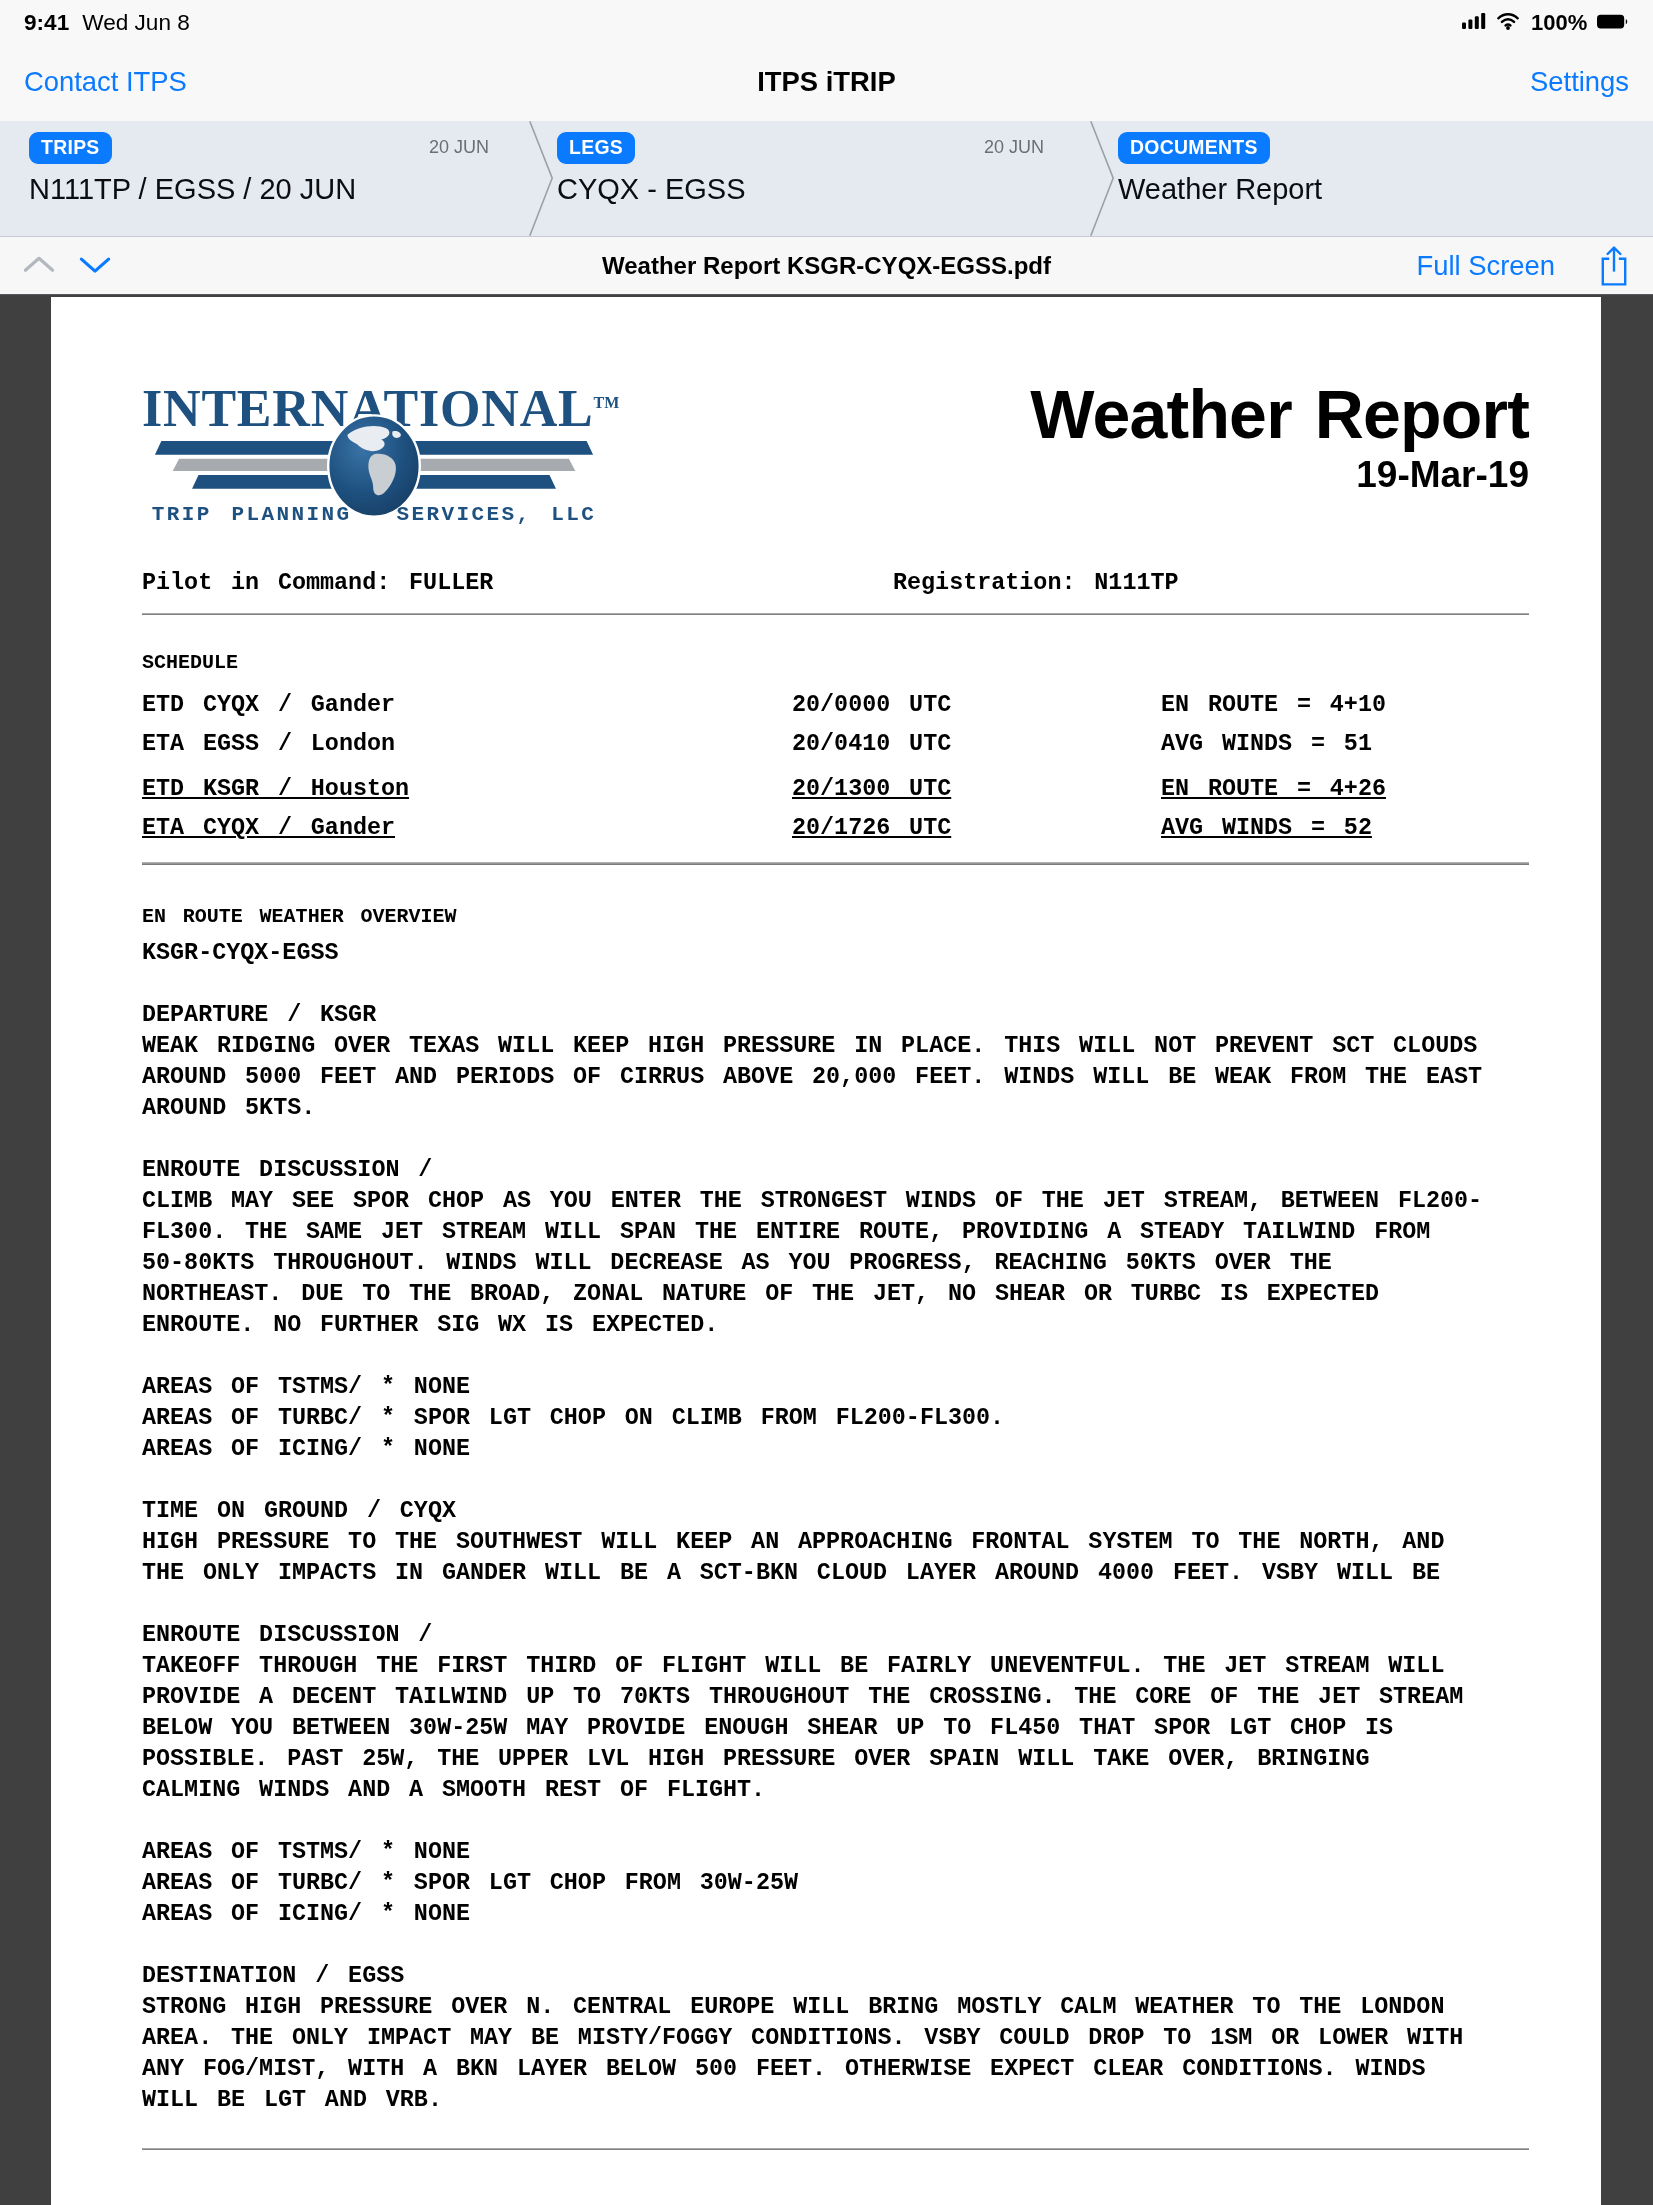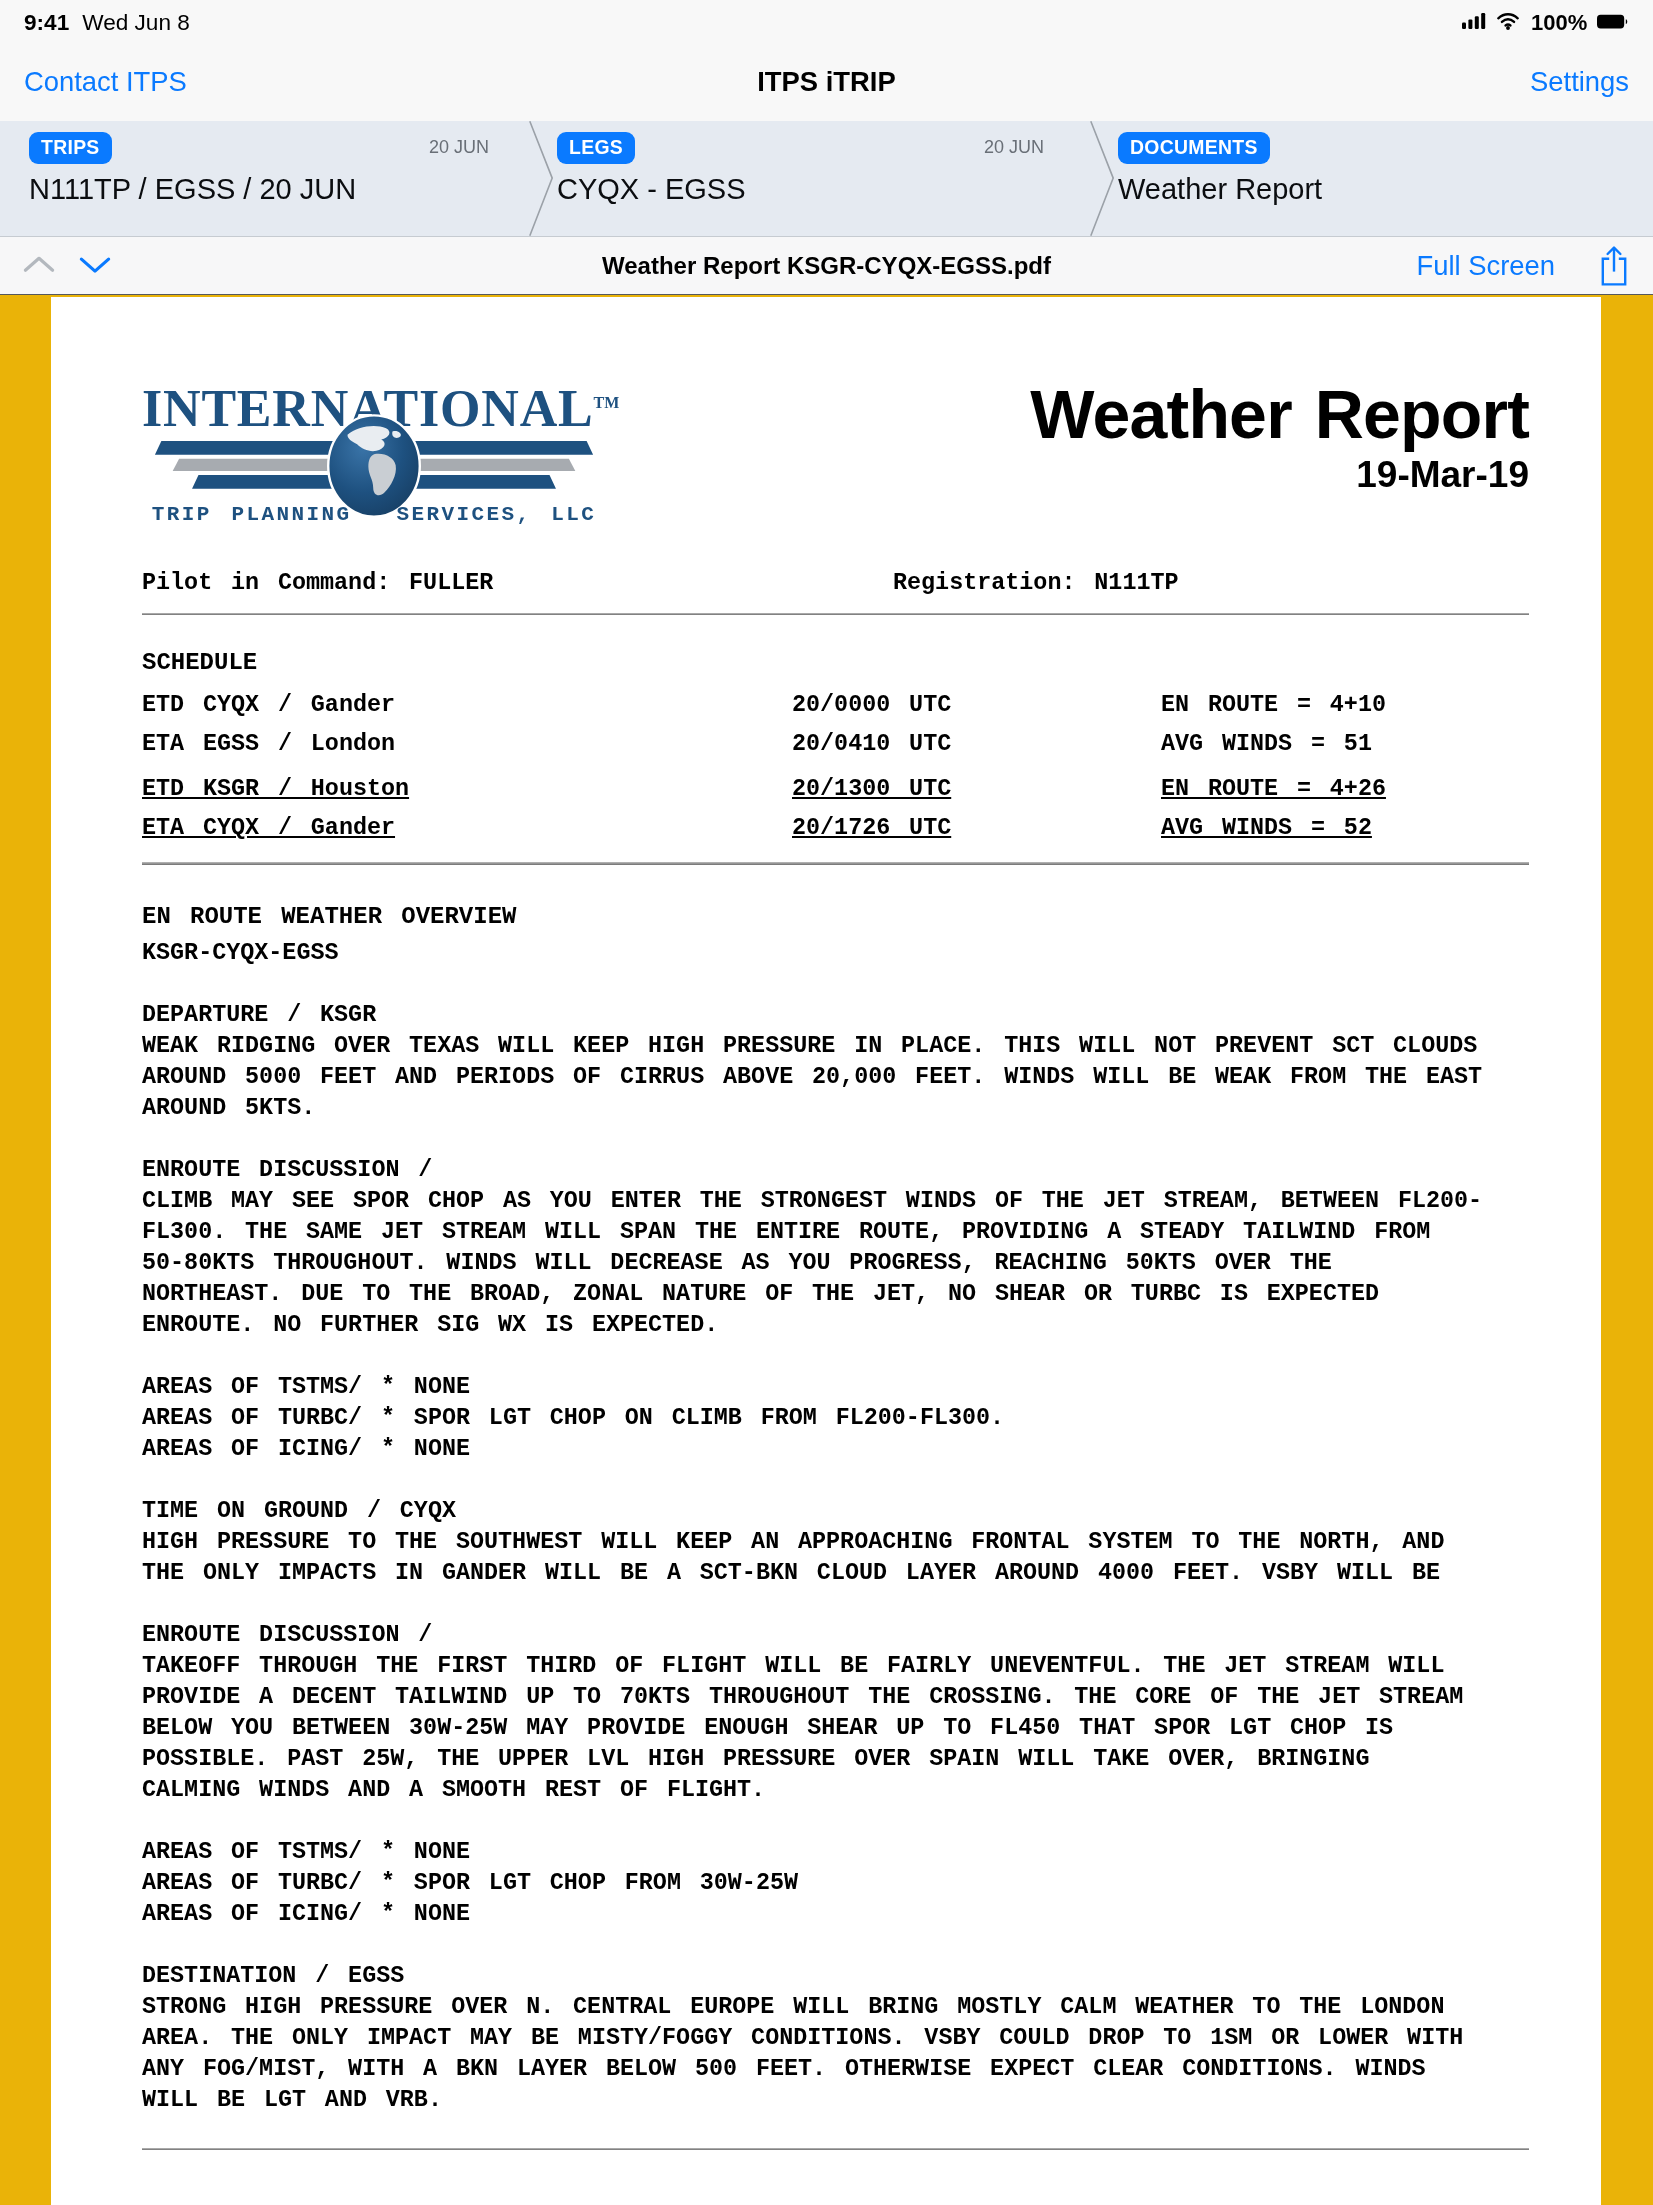--- a/index.html
+++ b/index.html
@@ -41,21 +41,21 @@
   .pdf-toolbar{height:57px;background:#f7f7f8;border-bottom:2.4px solid #55585d;
                position:relative;display:flex;align-items:center;}
   .tb-center{position:absolute;left:0;right:0;text-align:center;font-size:24px;font-weight:600;color:#000;}
   .tb-chev{position:absolute;top:18px;cursor:pointer;}
   .tb-chev.up{left:22.6px;}
   .tb-chev.down{left:79px;}
   .tb-full{position:absolute;right:98px;font-size:27.4px;color:#0a7aff;cursor:pointer;}
   .tb-share{position:absolute;right:22.6px;top:6.5px;cursor:pointer;}
 
   
-  .pdf-area{position:absolute;top:295px;left:0;right:0;bottom:0;background:#eab308;}
+  .pdf-area{position:absolute;top:295px;left:0;right:0;bottom:0;background:#404040;}
   .page{position:absolute;left:51px;top:2.4px;width:1550px;height:1913px;background:#ffffff;
         box-sizing:border-box;padding:79px 72px 0 91px;overflow:hidden;}
 
   
   .doc{font-family:"Liberation Mono","DejaVu Sans Mono",monospace;font-weight:700;color:#000;
        font-size:23.4px;line-height:31px;word-spacing:4.8px;}
   .doc-header{display:flex;justify-content:space-between;align-items:flex-start;margin-bottom:37px;}
   .doc-title{text-align:right;font-family:"Liberation Sans",sans-serif;}
   .doc-title .t1{font-weight:700;font-size:68px;line-height:76px;letter-spacing:-0.8px;color:#000;}
   .doc-title .t2{font-weight:700;font-size:37px;line-height:45px;color:#000;}
@@ -65,21 +65,21 @@
   .logo-word{font-family:"Liberation Serif",serif;font-weight:700;font-size:52px;line-height:53px;
              color:#1e5180;letter-spacing:0.8px;white-space:nowrap;}
   .logo-word sup{font-size:16px;letter-spacing:0;}
   .logo-wings{position:absolute;top:60px;left:0;}
   .logo-globe{position:absolute;left:50%;top:36px;transform:translateX(-50%);}
   .logo-sub{position:absolute;top:123px;left:0;right:0;display:flex;justify-content:space-between;
             padding:0 9.7px;font-weight:700;font-size:21px;color:#1e5180;letter-spacing:2.4px;}
 
   .pilot-row{display:grid;grid-template-columns:751px 1fr;}
   .rule{height:2.4px;background:linear-gradient(#bdbdbd,#6e6e6e);margin-top:13.7px;}
-  .h-doc{font-size:24px;}
+  .h-doc{font-size:20px;}
   .h-sched{margin-top:32px;}
   .sched{margin-top:8px;}
   .sched-group + .sched-group{margin-top:6px;text-decoration:underline;}
   .sched-row{display:grid;grid-template-columns:650px 369px 1fr;line-height:39px;}
   .h-overview{margin-top:36px;}
   .route-line{margin-top:6.5px;}
   .section{margin-top:31px;}
   .rule.bottom{margin-top:32px;}
 </style>
 </head>

